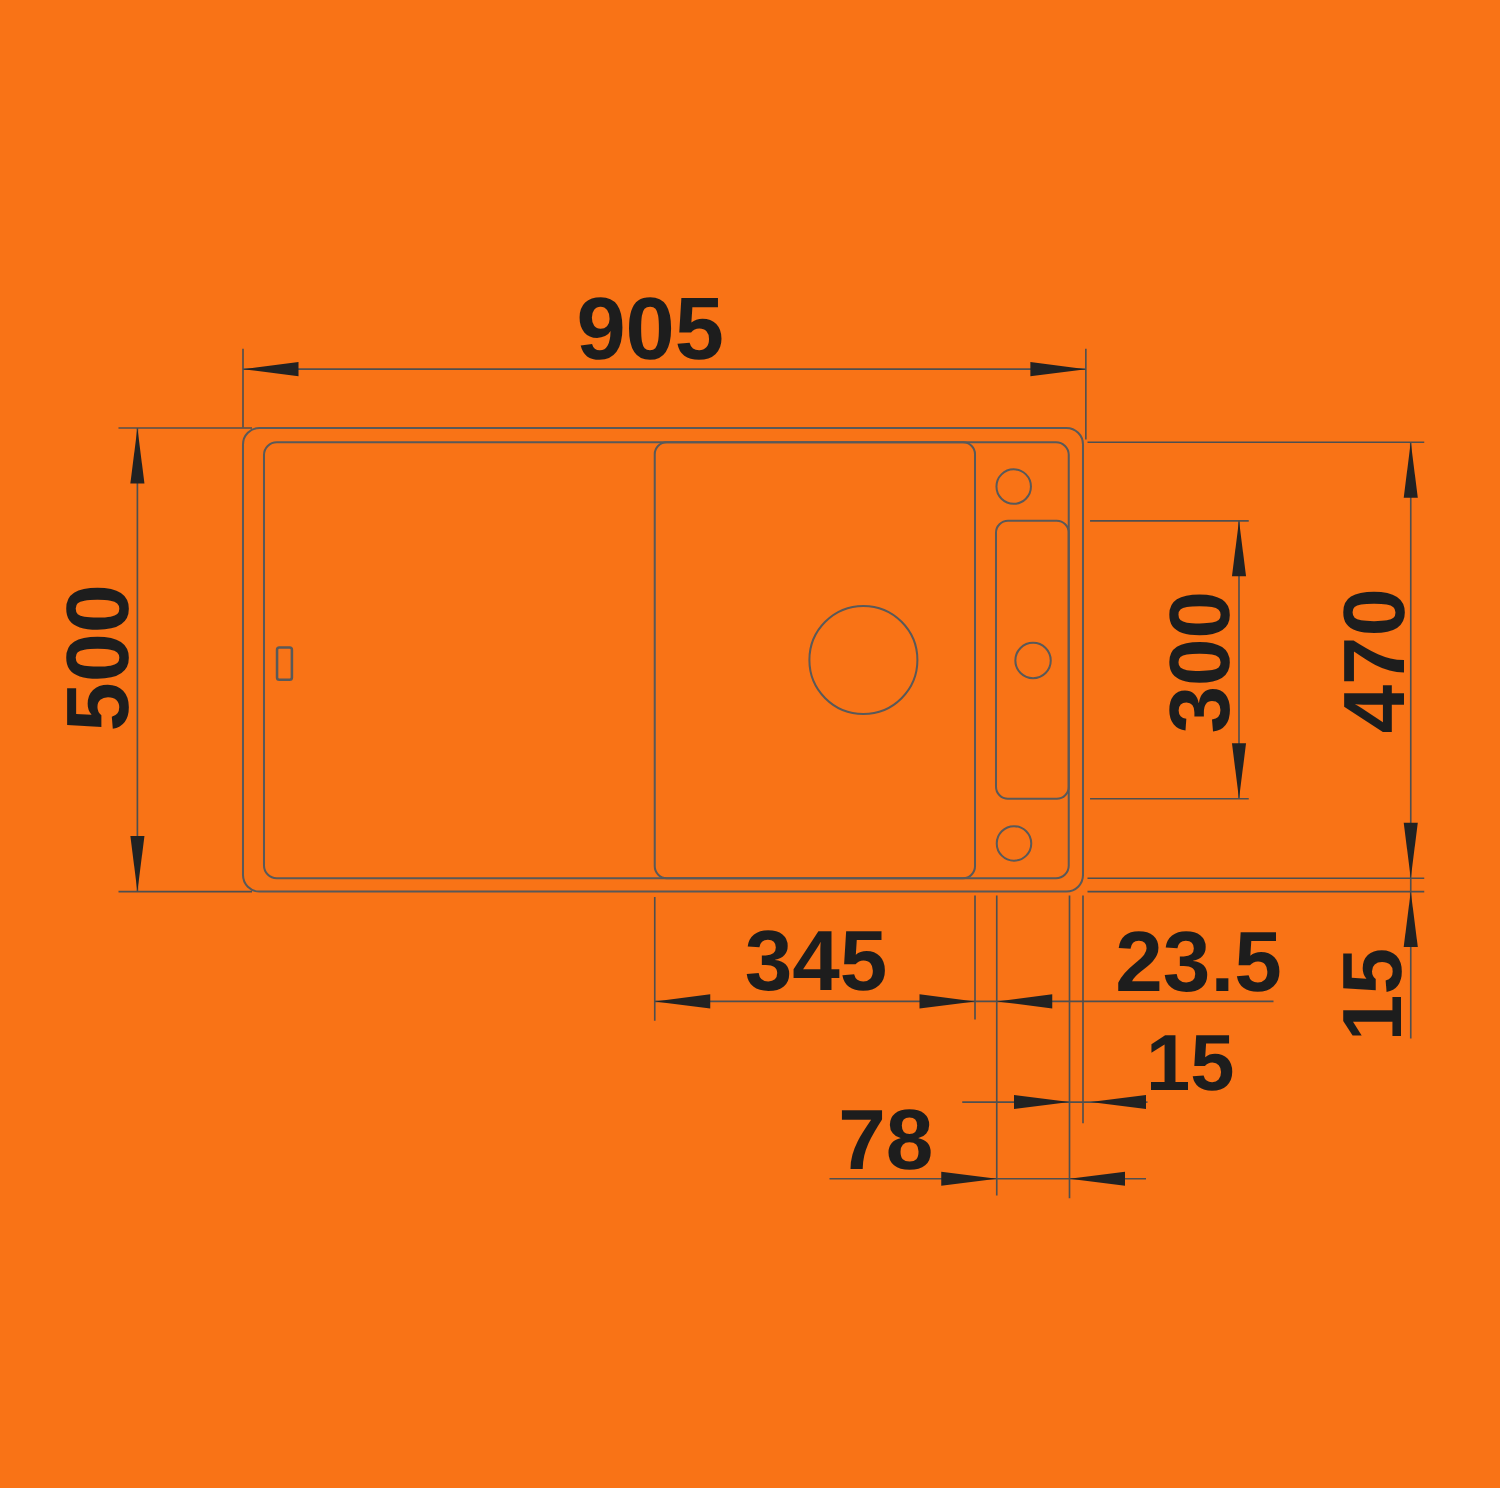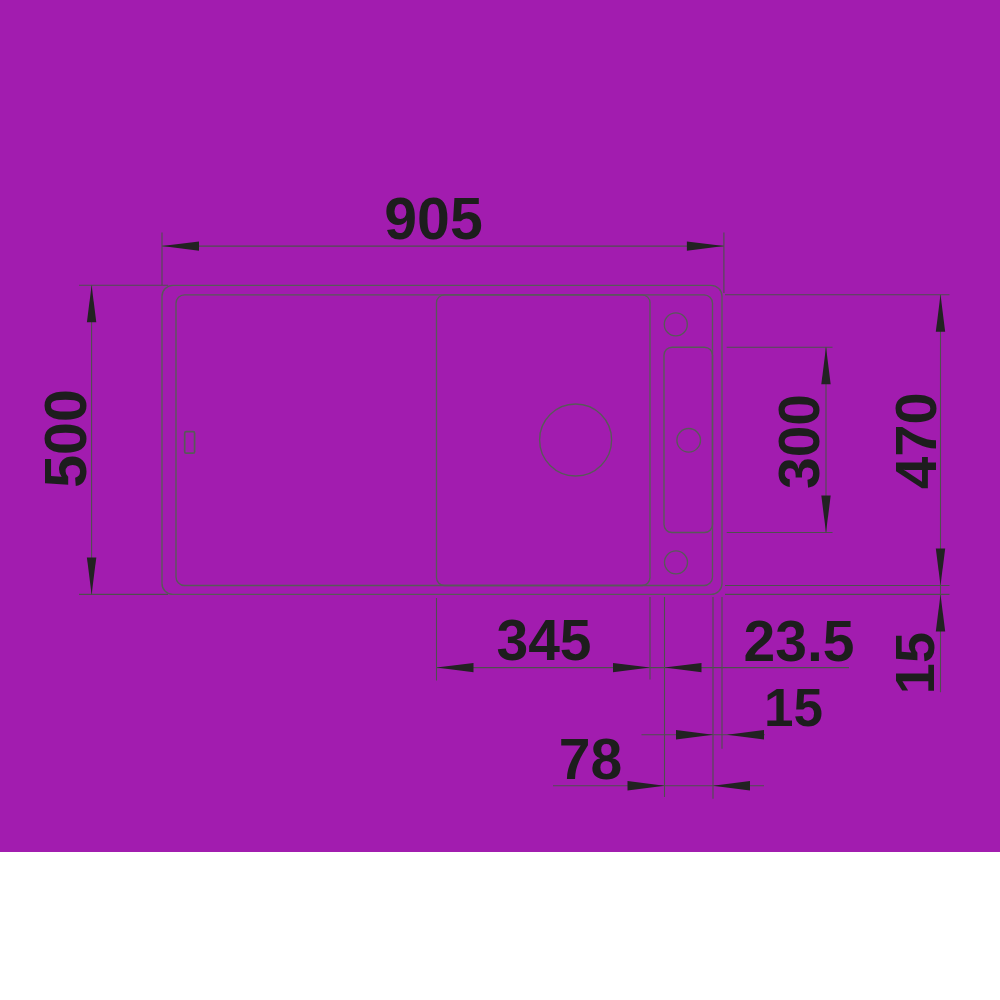--- a/index.html
+++ b/index.html
@@ -1,16 +1,16 @@
 <!DOCTYPE html>
 <html><head>
 <meta charset="utf-8">
 <style>
   html,body{margin:0;padding:0;background:#ffffff;}
-  .wrap{width:1000px;height:852px;position:relative;background:#a21caf;}
+  .wrap{width:1000px;height:992px;position:relative;background:#f97316;}
   text{font-family:"Liberation Sans",sans-serif;font-weight:bold;fill:#1d1d1d;}
 </style>
 </head>
 <body>
 <div class="wrap">
 <svg width="1000" height="1000" viewBox="0 0 1000 1000">
 <defs>
 
   <polygon id="ar" points="0,0 -37,-4.7 -37,4.7" fill="#222"></polygon>
 </defs>

